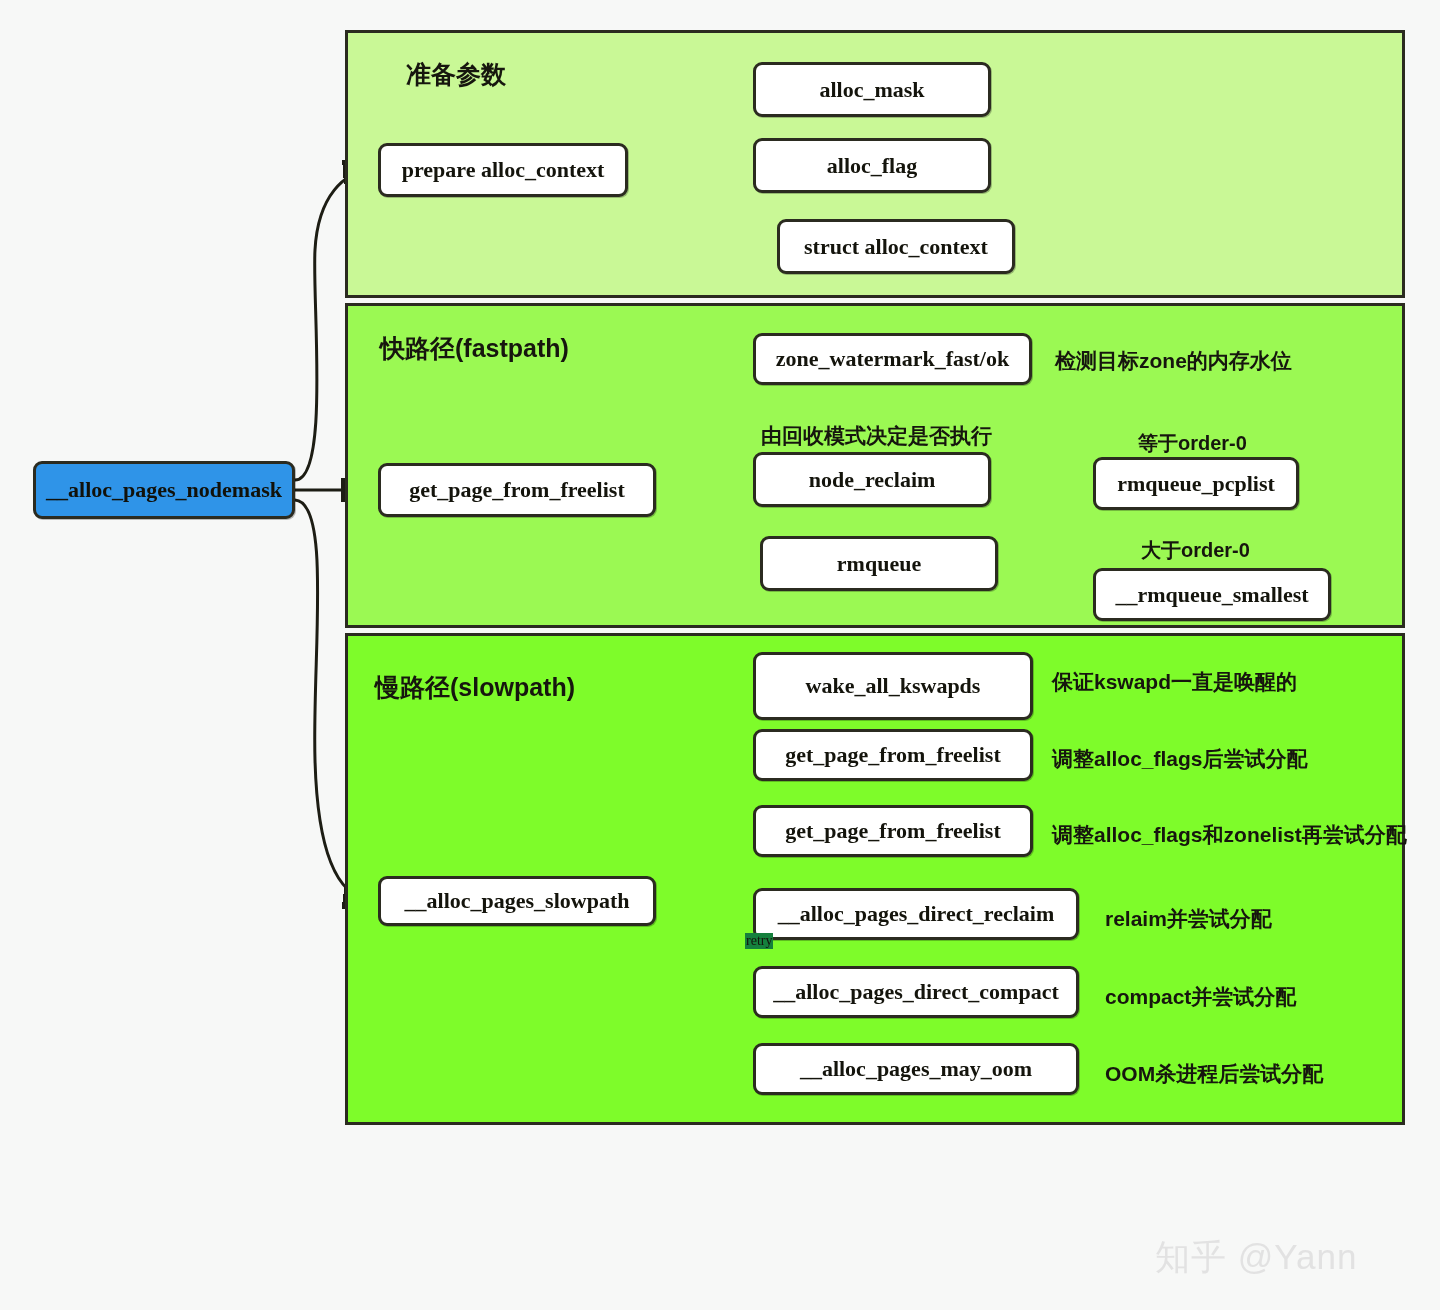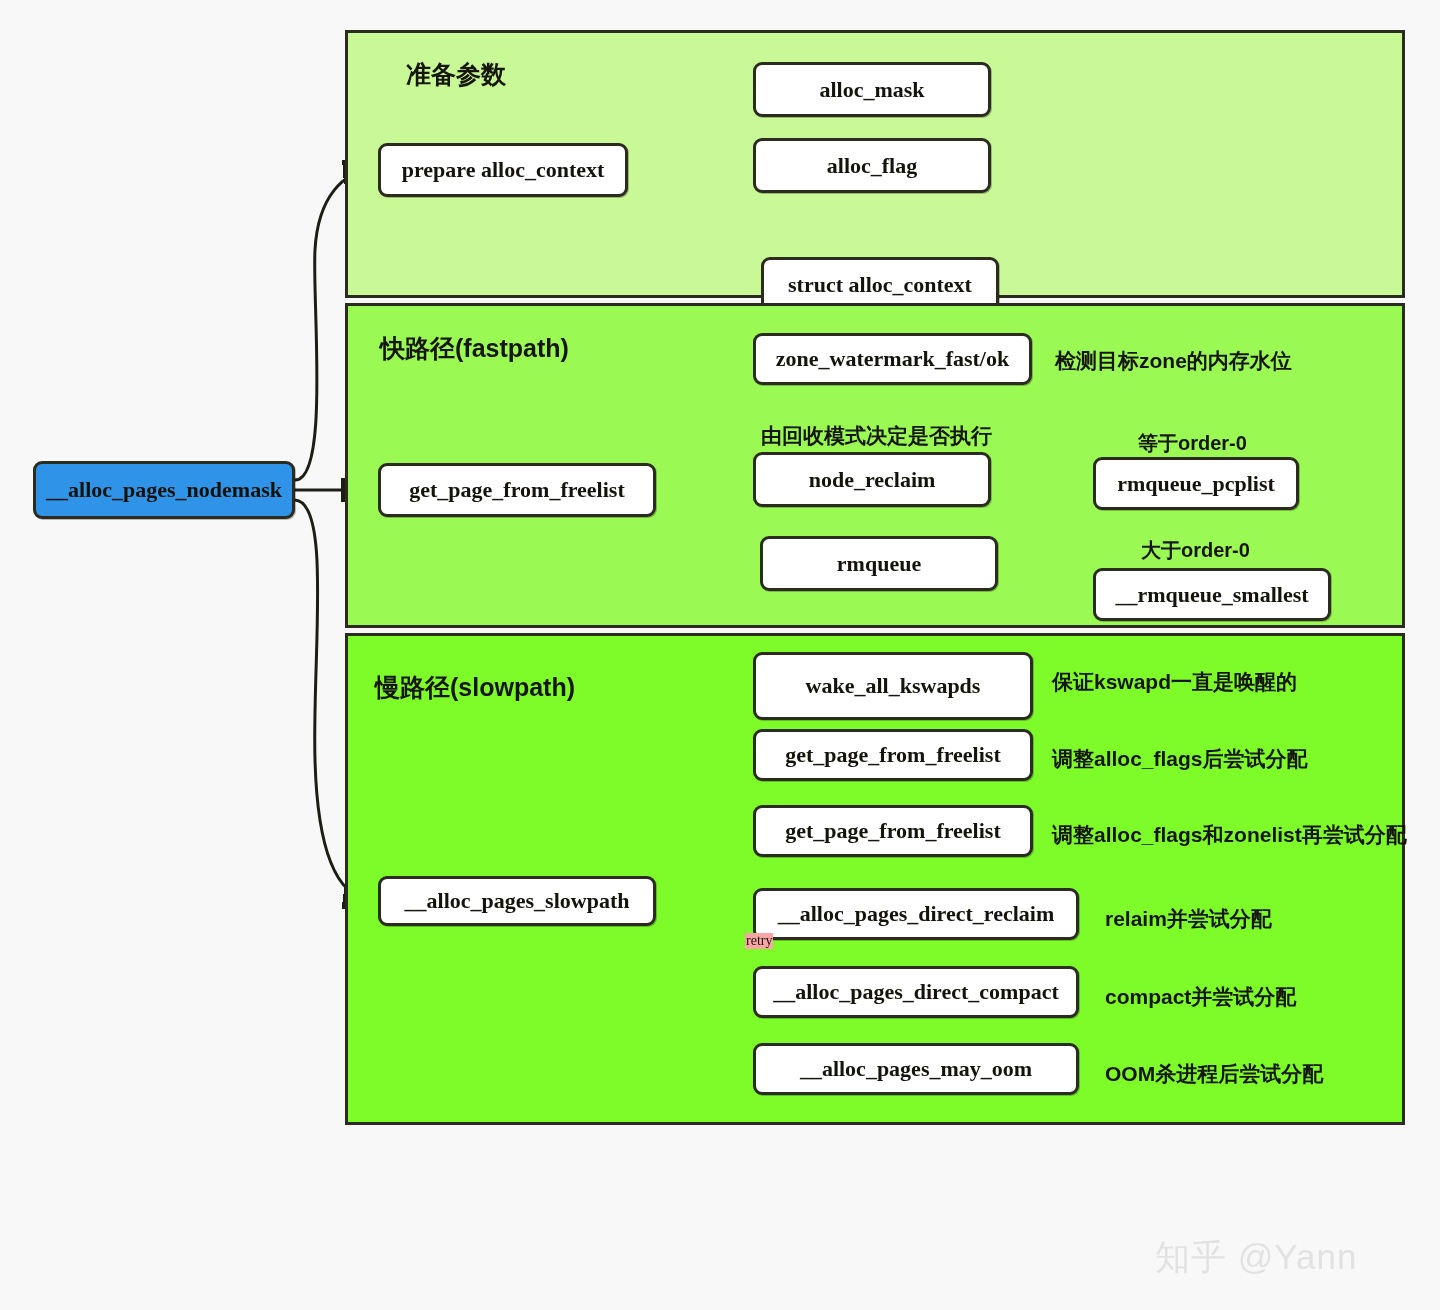--- a/index.html
+++ b/index.html
@@ -66,21 +66,21 @@
     font-weight:bold;
     font-size:20px;
     color:#16160e;
     white-space:nowrap;
   }
   .retry-label{
     position:absolute;
     font-family:"Liberation Serif", serif;
     font-size:14px;
     color:#14140c;
-    background:#fca5a5;
+    background:#15803d;
     padding:0 1px;
     white-space:nowrap;
   }
 
   
   #watermark{
     position:absolute;
     left:1155px;top:1234px;
     font-family:"Liberation Sans", sans-serif;
     font-size:35px;
@@ -139,21 +139,21 @@
     <path class="dotted" d="M800,1072 C820,1068 830,1050 840,1030" marker-end="url(#ahd)"></path>
   </svg>
 
   <div class="section" id="sec-prepare"></div>
   <div class="section-title" style="left:406px;top:58px;">准备参数</div>
 
   <div class="node" style="left:378px;top:143px;width:250px;height:54px;">prepare alloc_context</div>
 
   <div class="node" style="left:753px;top:62px;width:238px;height:55px;">alloc_mask</div>
   <div class="node" style="left:753px;top:138px;width:238px;height:55px;">alloc_flag</div>
-  <div class="node" style="left:761px;top:219px;width:238px;height:55px;margin-top:38px;">struct alloc_context</div>
+  <div class="node" style="left:777px;top:219px;width:238px;height:55px;">struct alloc_context</div>
 
   <div class="section" id="sec-fast"></div>
   <div class="section-title" style="left:380px;top:332px;">快路径(fastpath)</div>
 
   <div class="node" style="left:378px;top:463px;width:278px;height:54px;">get_page_from_freelist</div>
 
   <div class="node" style="left:753px;top:333px;width:279px;height:52px;">zone_watermark_fast/ok</div>
   <div class="note" style="left:1055px;top:347px;">检测目标zone的内存水位</div>
 
   <div class="note" style="left:761px;top:422px;">由回收模式决定是否执行</div>

